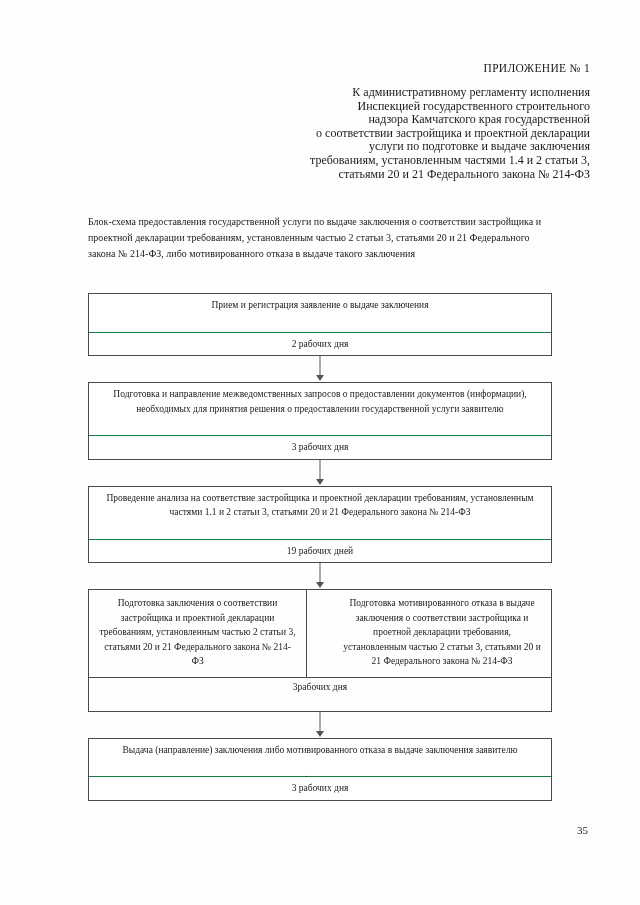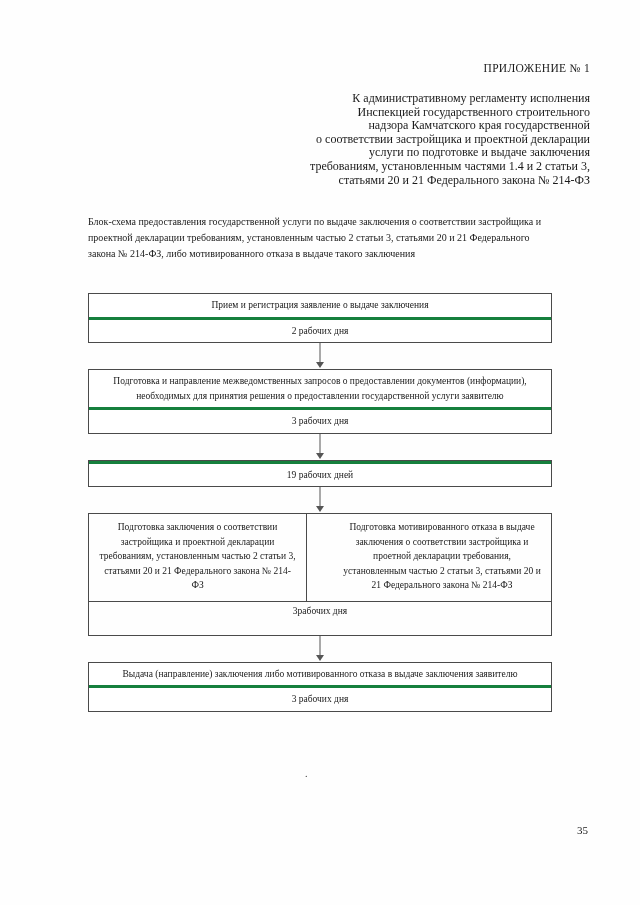--- a/index.html
+++ b/index.html
@@ -25,21 +25,21 @@
   .doc-header {
     position: absolute;
     top: 62px;
     left: 300px;
     width: 290px;
     text-align: right;
   }
   .appendix-title {
     font-size: 11.5px;
     letter-spacing: .3px;
-    margin-bottom: 18px;
+    margin-bottom: 12px;
     white-space: nowrap;
   }
   .header-ref {
     font-size: 12px;
     line-height: 13.6px;
     text-align: right;
   }
   .header-ref div { white-space: nowrap; }
 
   
@@ -64,21 +64,22 @@
     background: #fff;
     box-sizing: border-box;
   }
   .box .cell {
     padding: 4px 8px;
     text-align: center;
     font-size: 9.5px;
     line-height: 14.5px;
   }
   .box .cell.divider {
-    border-top: 3px solid #15803d;
+    border-top: 1px solid #15803d;
+    margin-top: 15px;
   }
 
   
   .connector {
     position: relative;
     height: 26px;
   }
   .connector .stem {
     position: absolute;
     left: 50%;
@@ -177,20 +178,21 @@
       <div class="cell">Подготовка и направление межведомственных запросов о предоставлении документов (информации), необходимых для принятия решения о предоставлении государственной услуги заявителю</div>
       <div class="cell divider">3 рабочих дня</div>
     </div>
 
     <div class="connector">
       <div class="stem"></div>
       <div class="head"></div>
     </div>
 
     <div class="box">
+      <div class="cell">Проведение анализа на соответствие застройщика и проектной декларации требованиям, установленным частями 1.1 и 2 статьи 3, статьями 20 и 21 Федерального закона № 214-ФЗ</div>
       <div class="cell divider">19 рабочих дней</div>
     </div>
 
     <div class="connector">
       <div class="stem"></div>
       <div class="head"></div>
     </div>
 
     <div class="split">
       <div class="col left">Подготовка заключения о соответствии застройщика и проектной декларации требованиям, установленным частью 2 статьи 3, статьями 20 и 21 Федерального закона № 214-ФЗ</div>

